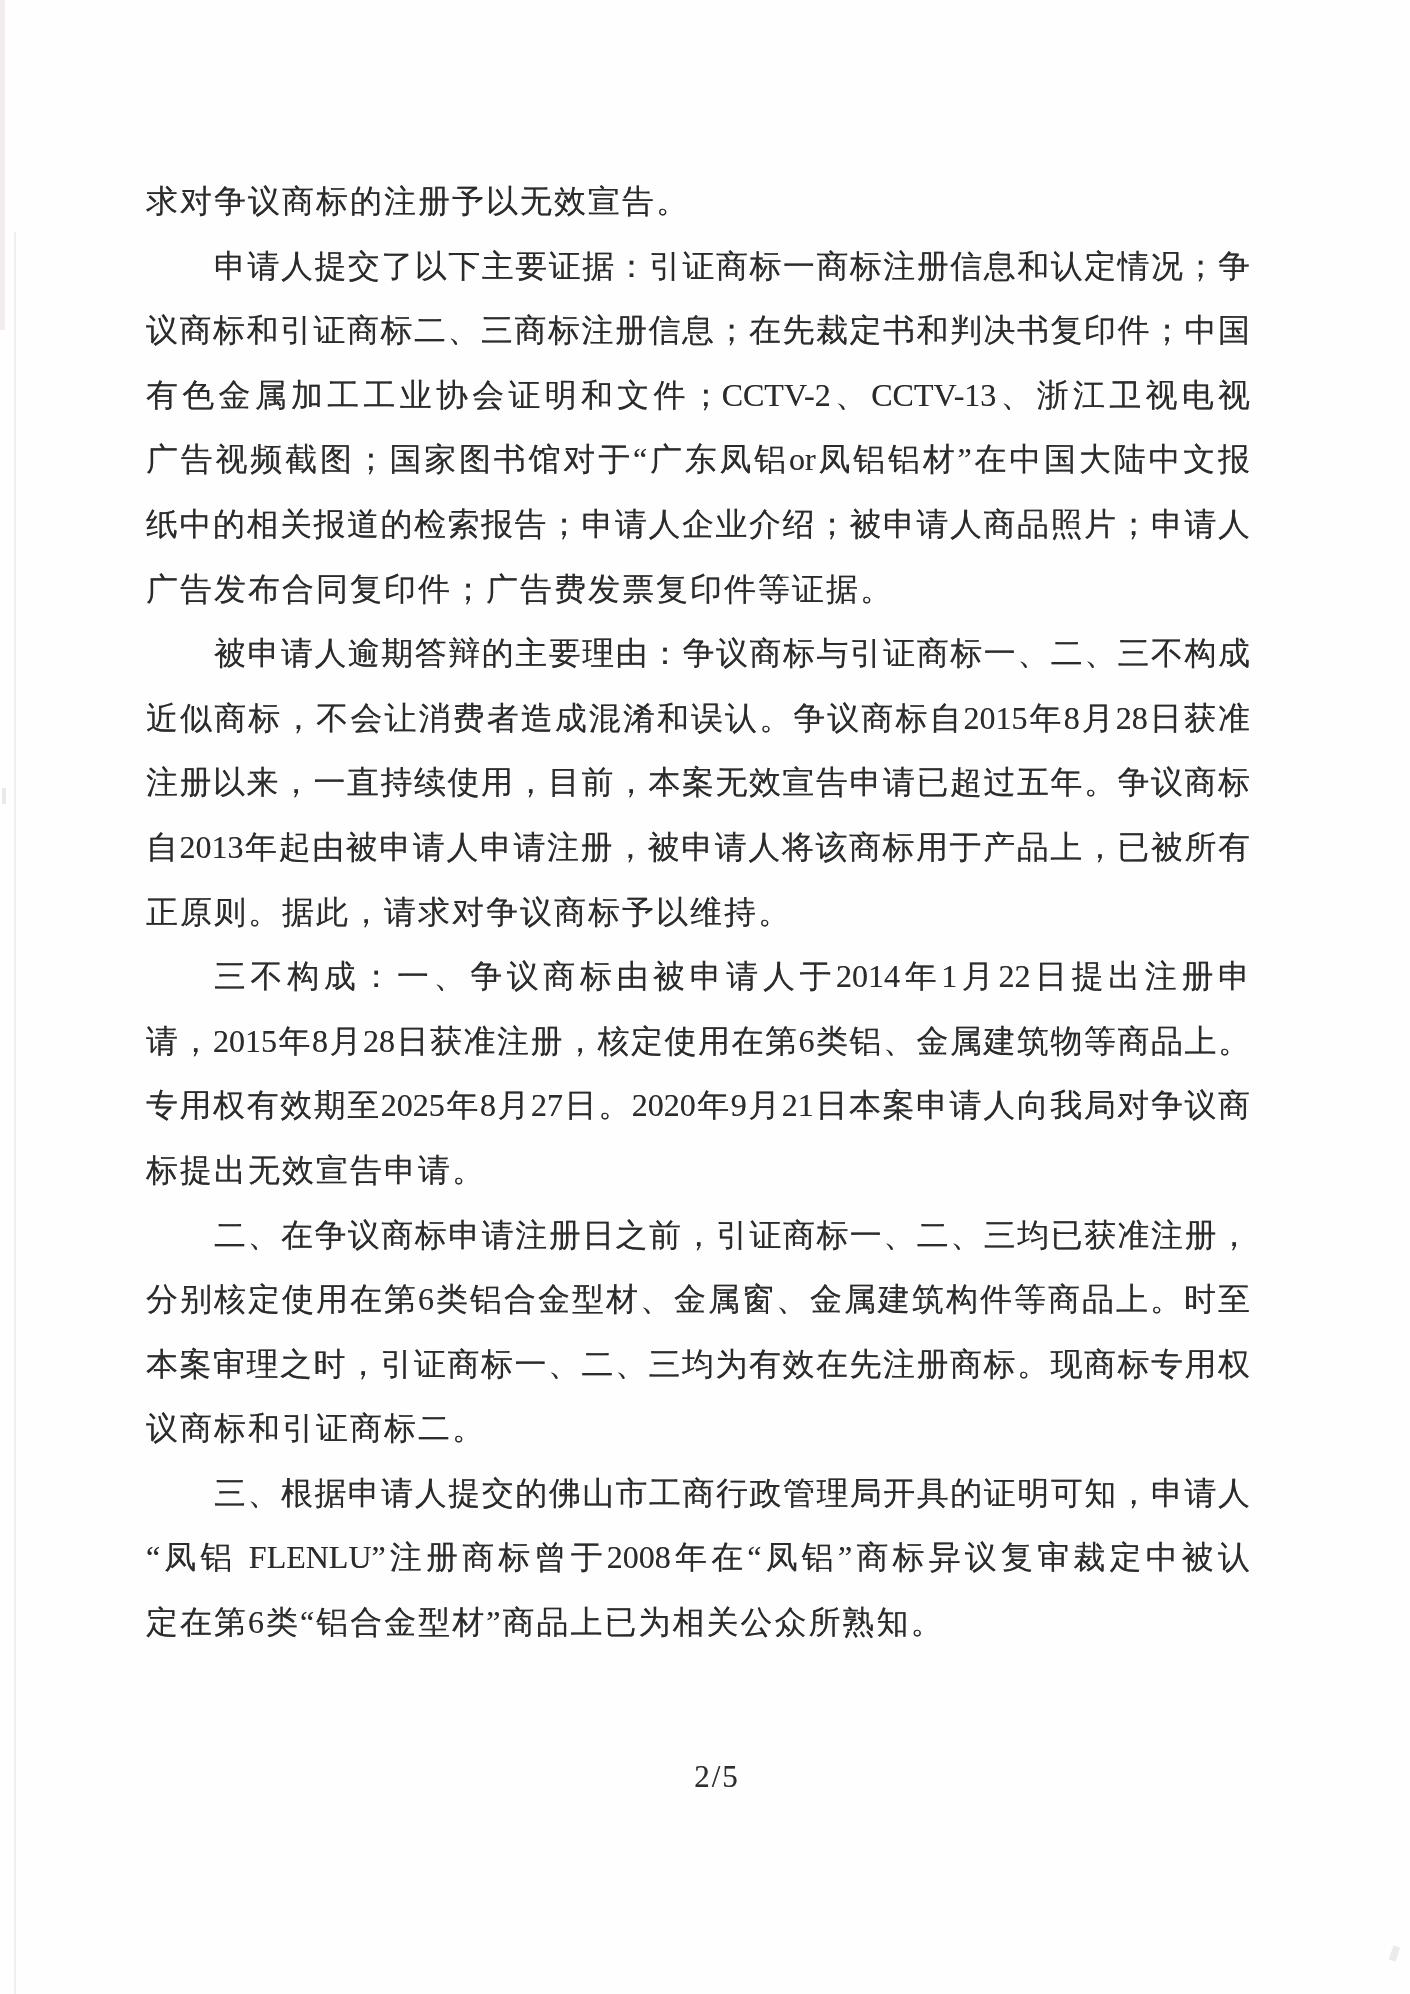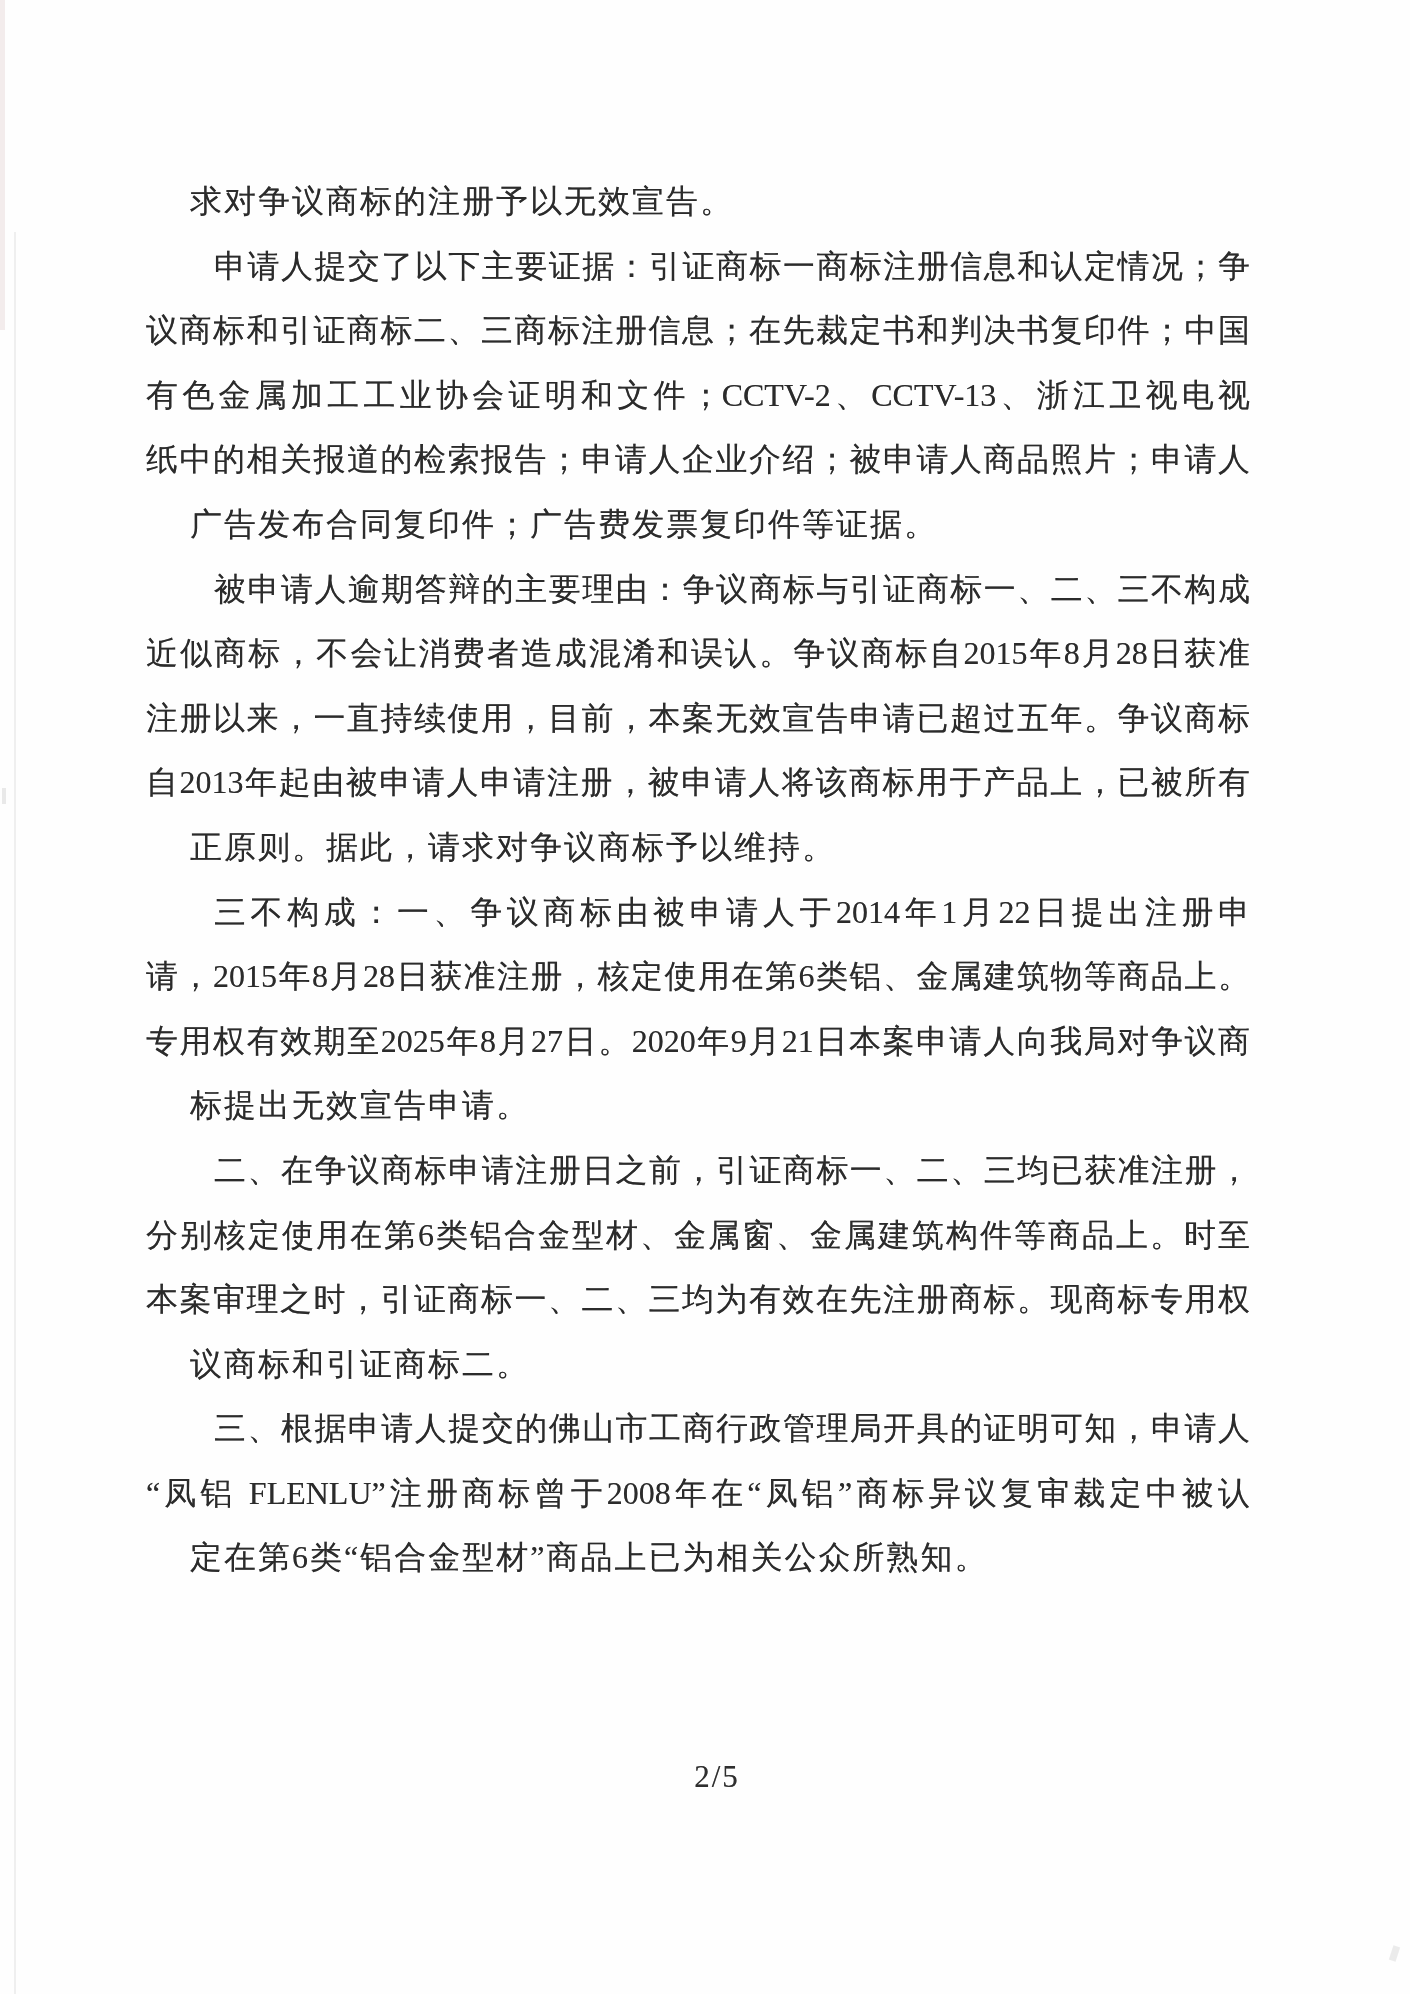--- a/index.html
+++ b/index.html
@@ -39,21 +39,20 @@
   .jf {
     white-space: normal;
     text-align: justify;
     text-align-last: justify;
     text-indent: 68px;
   }
   
   .pl {
     text-align: left;
     letter-spacing: 2px;
-    margin-left: 44px;
   }
   .page-number {
     position: absolute;
     top: 1757px;
     left: 0;
     width: 100%;
     text-align: center;
     font-size: 31px;
     line-height: 40px;
     letter-spacing: 2px;
@@ -97,20 +96,21 @@
   <div class="edge-tint"></div>
   <div class="edge-line"></div>
   <div class="edge-dot"></div>
   <div class="corner-speck"></div>
 
   <div class="text-block">
     <div class="line pl">求对争议商标的注册予以无效宣告。</div>
     <div class="line jf">申请人提交了以下主要证据：引证商标一商标注册信息和认定情况；争</div>
     <div class="line j">议商标和引证商标二、三商标注册信息；在先裁定书和判决书复印件；中国</div>
     <div class="line j">有色金属加工工业协会证明和文件；CCTV-2、CCTV-13、浙江卫视电视</div>
+    <div class="line j">广告视频截图；国家图书馆对于“广东凤铝or凤铝铝材”在中国大陆中文报</div>
     <div class="line j">纸中的相关报道的检索报告；申请人企业介绍；被申请人商品照片；申请人</div>
     <div class="line pl">广告发布合同复印件；广告费发票复印件等证据。</div>
     <div class="line jf">被申请人逾期答辩的主要理由：争议商标与引证商标一、二、三不构成</div>
     <div class="line j">近似商标，不会让消费者造成混淆和误认。争议商标自2015年8月28日获准</div>
     <div class="line j">注册以来，一直持续使用，目前，本案无效宣告申请已超过五年。争议商标</div>
     <div class="line j">自2013年起由被申请人申请注册，被申请人将该商标用于产品上，已被所有</div>
     <div class="line pl">正原则。据此，请求对争议商标予以维持。</div>
     <div class="line jf">三不构成：一、争议商标由被申请人于2014年1月22日提出注册申</div>
     <div class="line j">请，2015年8月28日获准注册，核定使用在第6类铝、金属建筑物等商品上。</div>
     <div class="line j">专用权有效期至2025年8月27日。2020年9月21日本案申请人向我局对争议商</div>

